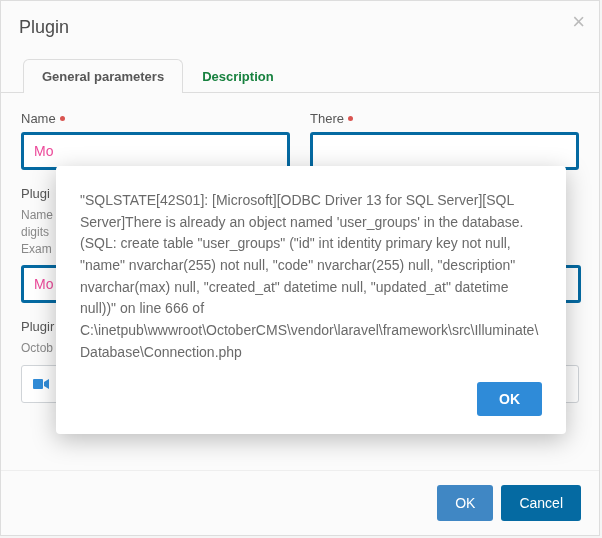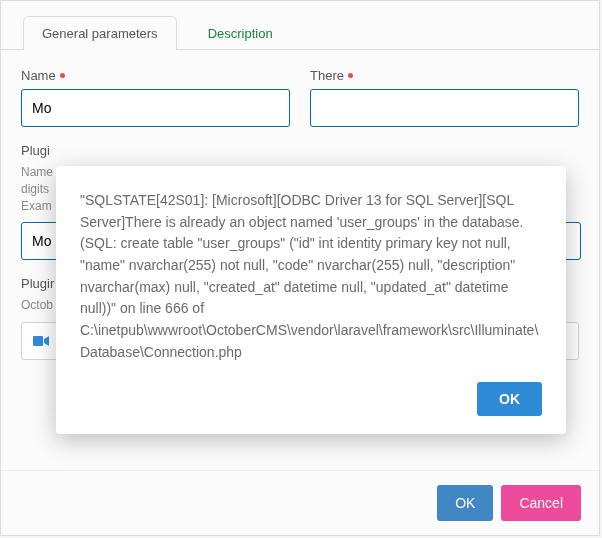--- a/index.html
+++ b/index.html
@@ -34,21 +34,22 @@
     right: 14px;
     color: #bbb;
     font-size: 22px;
     cursor: pointer;
     line-height: 1;
   }
   .tabs {
     display: flex;
     padding: 14px 18px 0 22px;
     border-bottom: 1px solid #ddd;
-    gap: 12px;
+    gap: 0;
+    font-weight: bold;
   }
   .tab {
     padding: 9px 18px;
     font-size: 13px;
     color: #15803d;
     border: 1px solid transparent;
     border-bottom: none;
     border-top-left-radius: 6px;
     border-top-right-radius: 6px;
     cursor: pointer;
@@ -87,25 +88,25 @@
   }
   .helptext {
     font-size: 12px;
     color: #888;
     line-height: 1.4;
     margin-bottom: 8px;
   }
   .input {
     width: 100%;
     height: 38px;
-    border: 1px solid #0369a1;
+    border: 3px solid #0369a1;
     border-radius: 3px;
     padding: 0 10px;
     font-size: 14px;
-    color: #000000;
+    color: #ec4899;
     background: #fff;
   }
   .select-wrap {
     display: flex;
     border: 1px solid #d0d4d8;
     border-radius: 3px;
     background: #fff;
     height: 38px;
     align-items: center;
   }
@@ -148,21 +149,21 @@
   }
   .btn {
     height: 36px;
     padding: 0 18px;
     border-radius: 3px;
     font-size: 14px;
     border: none;
     cursor: pointer;
   }
   .btn-primary { background: #3e86c4; color: #fff; }
-  .btn-default { background: #ec4899; color: #fff; }
+  .btn-default { background: #0369a1; color: #fff; }
 
   
   .modal-backdrop {
     position: absolute;
     inset: 0;
     background: rgba(255,255,255,0.01);
   }
   .modal {
     position: absolute;
     left: 56px;
@@ -193,20 +194,24 @@
     border-radius: 3px;
     font-size: 14px;
     font-weight: 600;
     cursor: pointer;
   }
 </style>
 </head>
 <body>
 
 <div class="panel">
+  <div class="panel-header">
+    <div class="panel-title">Plugin</div>
+    <div class="close-x">×</div>
+  </div>
 
   <div class="tabs">
     <div class="tab active">General parameters</div>
     <div class="tab">Description</div>
   </div>
 
   <div class="form-body">
 
     <div class="row">
       <div class="col">

